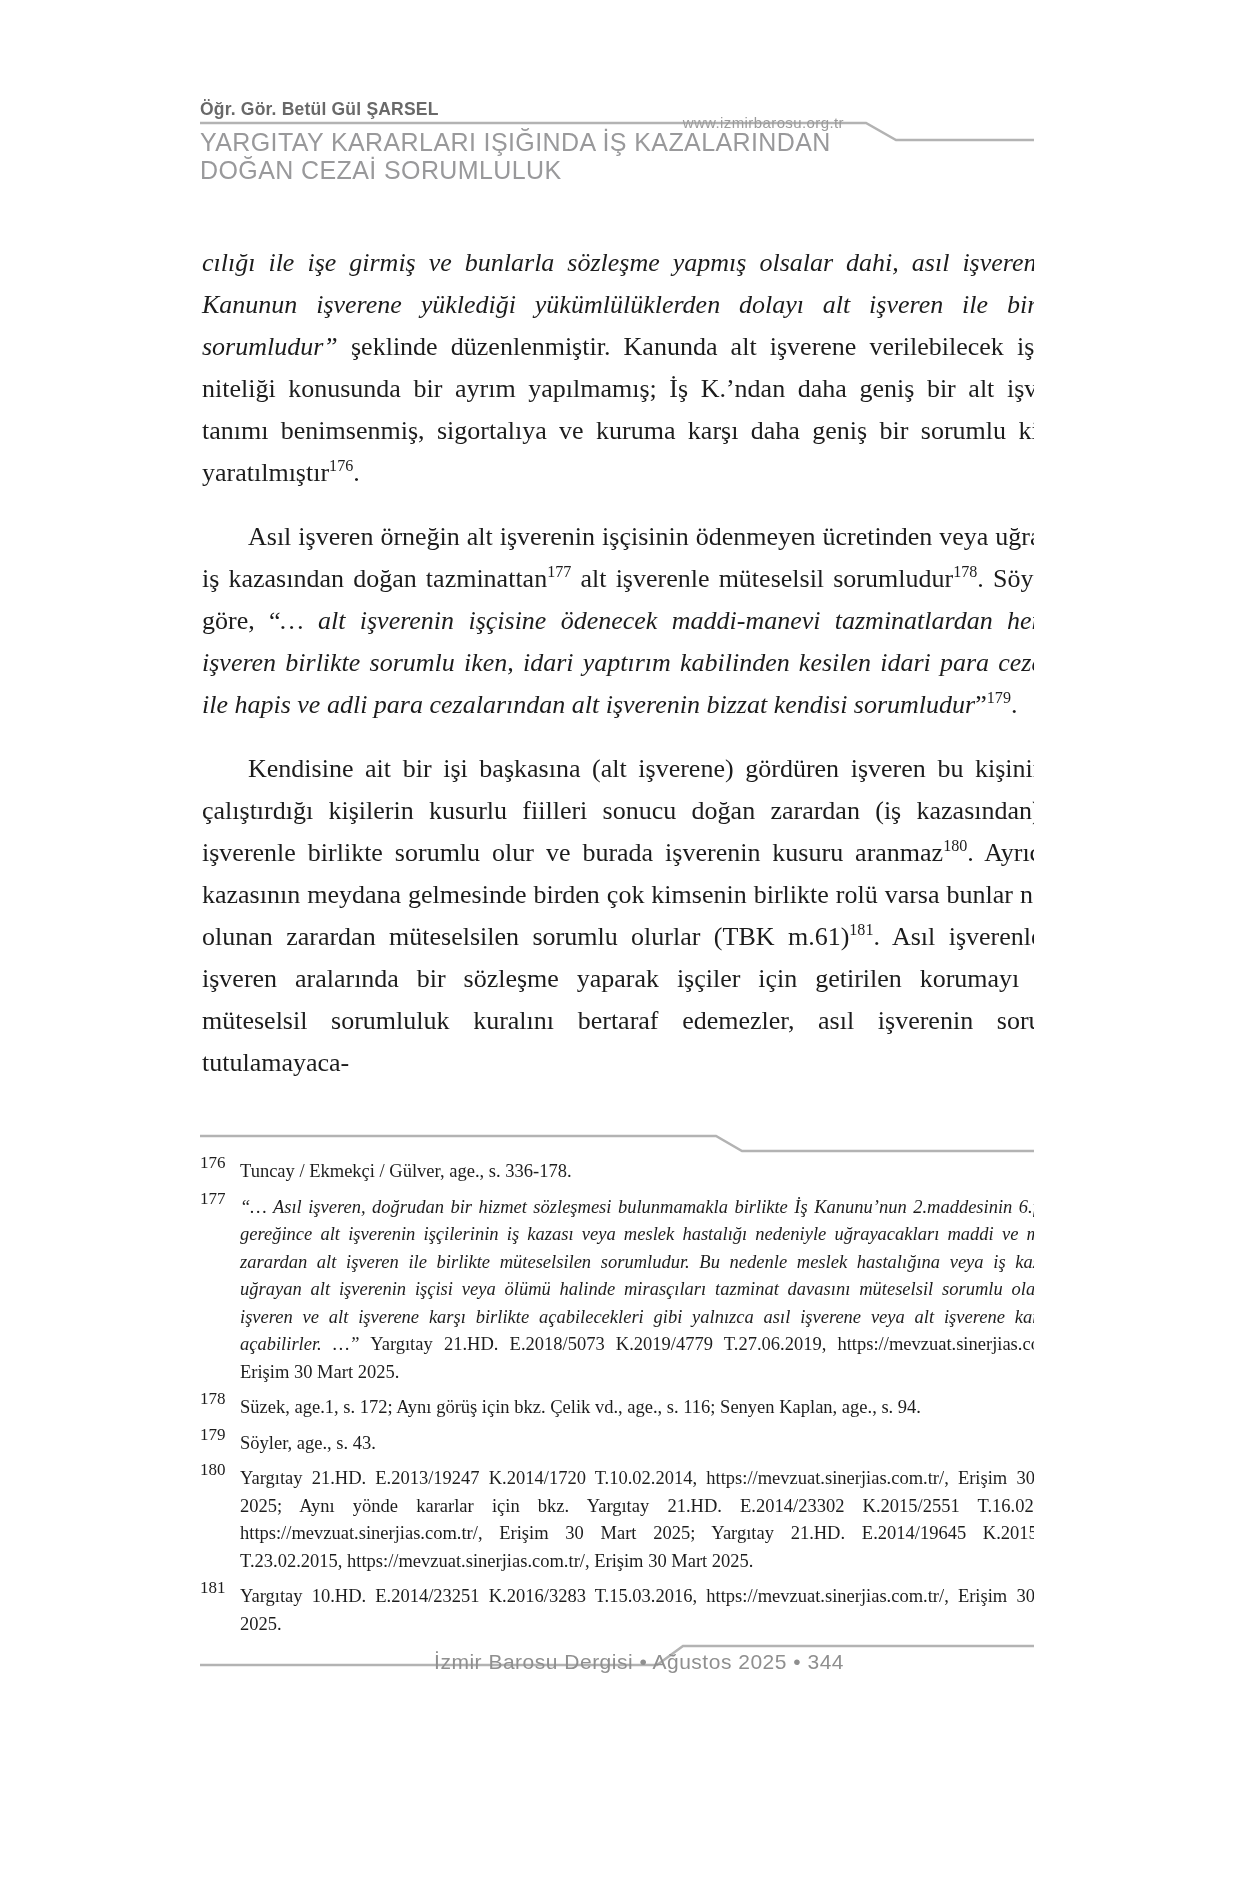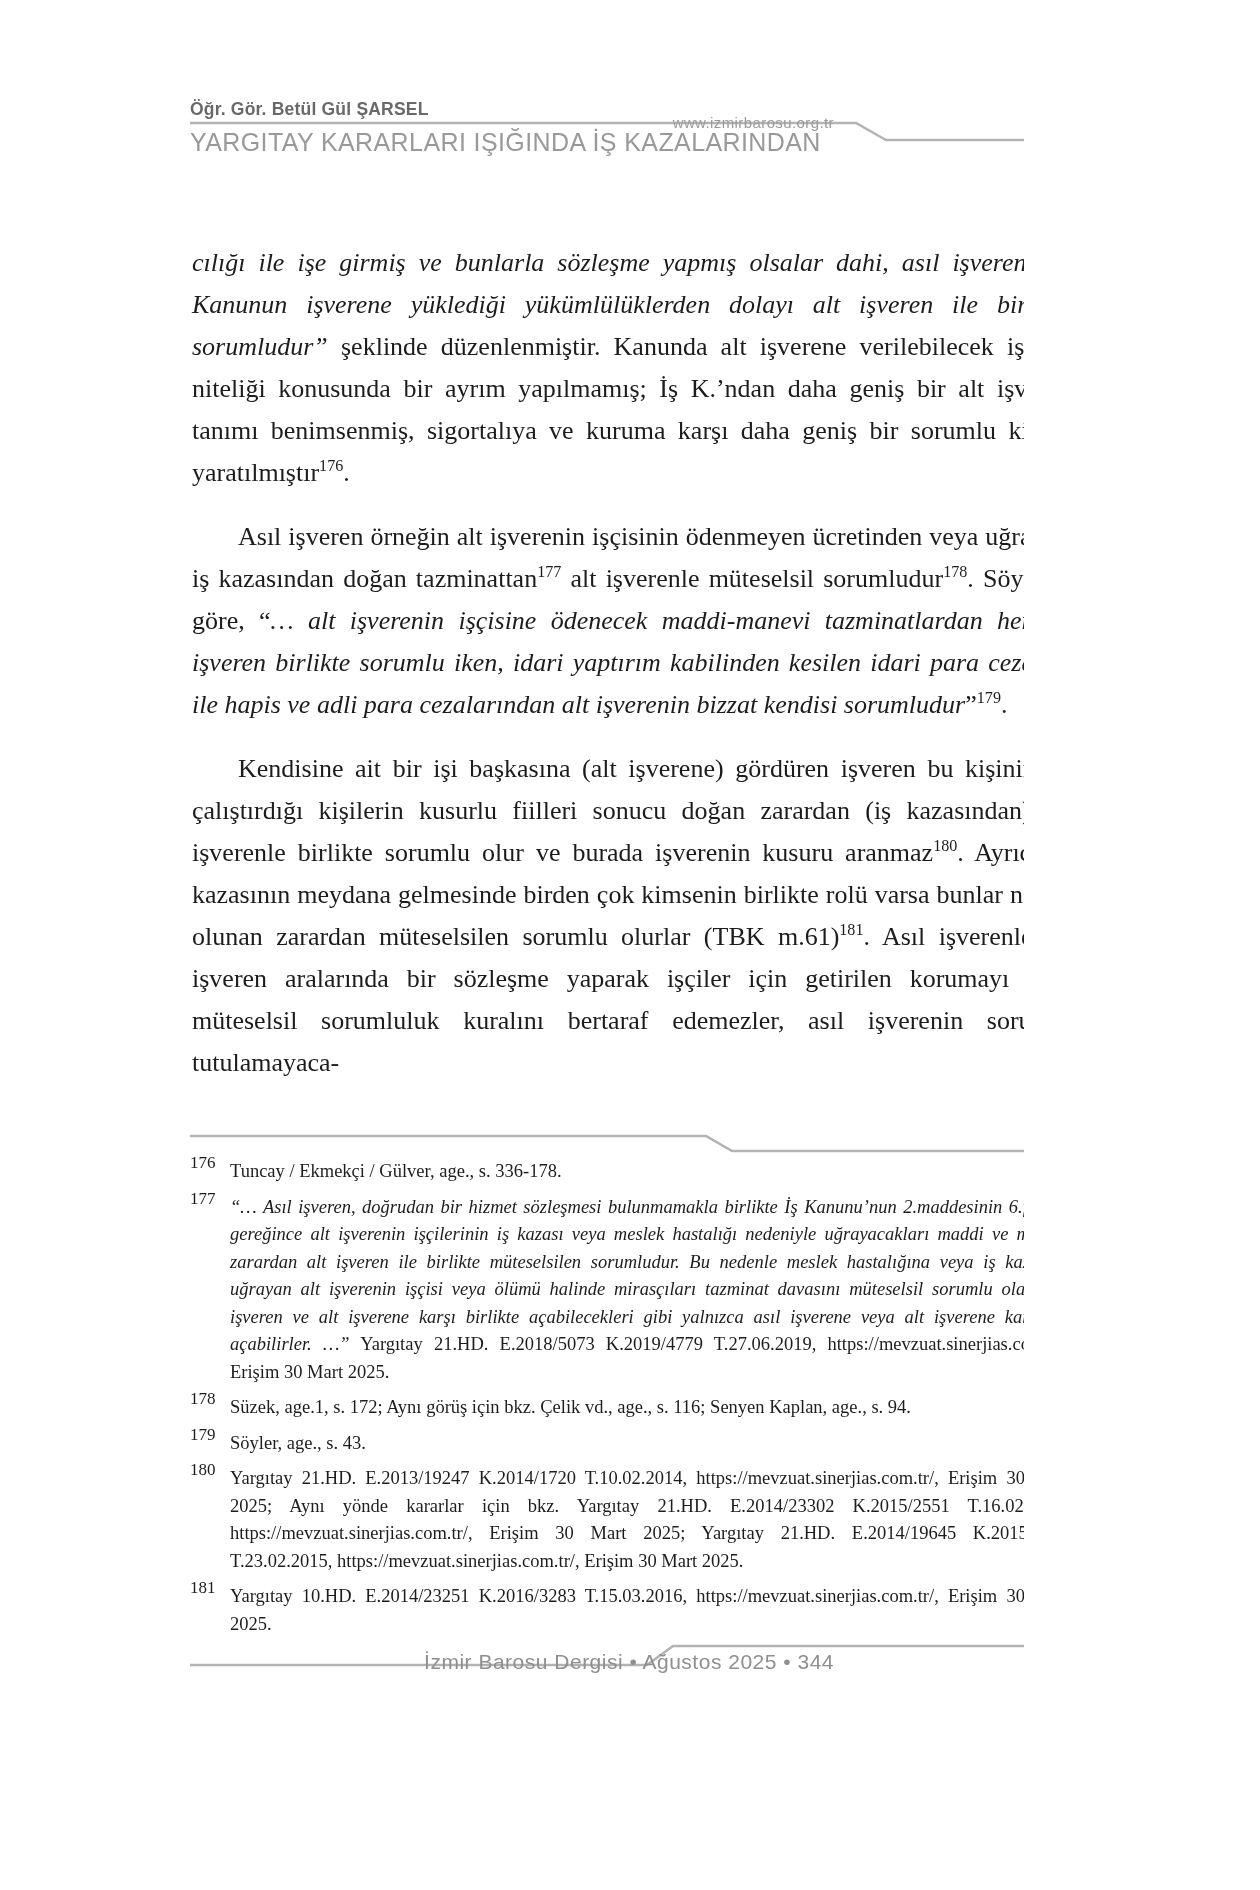--- a/index.html
+++ b/index.html
@@ -1,17 +1,17 @@
 <!DOCTYPE html>
 <html><head>
 <meta charset="utf-8">
 <style>
   html,body{margin:0;padding:0;background:#ffffff;}
   .page{position:relative;width:1024px;height:1890px;background:#ffffff;overflow:hidden;
-        font-family:"Liberation Serif", serif;}
+        font-family:"Liberation Serif", serif;margin-left:10px;}
   
   .author{position:absolute;left:190px;top:99px;font-family:"Liberation Sans",sans-serif;
           font-weight:bold;font-size:17.5px;color:#696969;letter-spacing:.2px;}
   .website{position:absolute;right:190px;top:114px;font-family:"Liberation Sans",sans-serif;
            font-size:15px;color:#9b9b9b;letter-spacing:.4px;}
   .doc-title{position:absolute;left:190px;top:128px;font-family:"Liberation Sans",sans-serif;
              font-size:25px;line-height:28px;color:#99999b;letter-spacing:.4px;}
   
   .lines{position:absolute;left:0;top:0;pointer-events:none;}
   
@@ -37,20 +37,21 @@
   <svg class="lines" width="1260" height="1890" viewBox="0 0 1260 1890">
     <polyline points="190,123 856,123 886,140 1070,140" fill="none" stroke="#b3b3b3" stroke-width="2.5"></polyline>
     <polyline points="190,1136 706,1136 732,1151 1074,1151" fill="none" stroke="#b3b3b3" stroke-width="2.5"></polyline>
     <polyline points="190,1665 647,1665 673,1646 1070,1646" fill="none" stroke="#b3b3b3" stroke-width="2.5"></polyline>
   </svg>
 
   <div class="author">Öğr. Gör. Betül Gül ŞARSEL</div>
   <div class="website">www.izmirbarosu.org.tr</div>
   <div class="doc-title">
     <div>YARGITAY KARARLARI IŞIĞINDA İŞ KAZALARINDAN</div>
+    <div>DOĞAN CEZAİ SORUMLULUK</div>
   </div>
 
   <main class="bodytext" id="body-container">
       <p class="para"><span class="it">cılığı ile işe girmiş ve bunlarla sözleşme yapmış olsalar dahi, asıl işveren, bu Kanunun işverene yüklediği yükümlülüklerden dolayı alt işveren ile birlikte sorumludur”</span><span> şeklinde düzenlenmiştir. Kanunda alt işverene verilebilecek işlerin niteliği konusunda bir ayrım yapılmamış; İş K.’ndan daha geniş bir alt işveren tanımı benimsenmiş, sigortalıya ve kuruma karşı daha geniş bir sorumlu kitlesi yaratılmıştır</span><sup>176</sup><span>.</span></p>
       <p class="para indent"><span>Asıl işveren örneğin alt işverenin işçisinin ödenmeyen ücretinden veya uğradığı iş kazasından doğan tazminattan</span><sup>177</sup><span> alt işverenle müteselsil sorumludur</span><sup>178</sup><span>. Söyler’e göre, “</span><span class="it">… alt işverenin işçisine ödenecek maddi-manevi tazminatlardan her iki işveren birlikte sorumlu iken, idari yaptırım kabilinden kesilen idari para cezaları ile hapis ve adli para cezalarından alt işverenin bizzat kendisi sorumludur</span><span>”</span><sup>179</sup><span>.</span></p>
       <p class="para indent"><span>Kendisine ait bir işi başkasına (alt işverene) gördüren işveren bu kişinin ve çalıştırdığı kişilerin kusurlu fiilleri sonucu doğan zarardan (iş kazasından) alt işverenle birlikte sorumlu olur ve burada işverenin kusuru aranmaz</span><sup>180</sup><span>. Ayrıca iş kazasının meydana gelmesinde birden çok kimsenin birlikte rolü varsa bunlar neden olunan zarardan müteselsilen sorumlu olurlar (TBK m.61)</span><sup>181</sup><span>. Asıl işverenle alt işveren aralarında bir sözleşme yaparak işçiler için getirilen korumayı yani müteselsil sorumluluk kuralını bertaraf edemezler, asıl işverenin sorumlu tutulamayaca-</span></p>
     </main>
 
   <section class="footnotes" id="footnotes-container">
       <div class="footnote">

